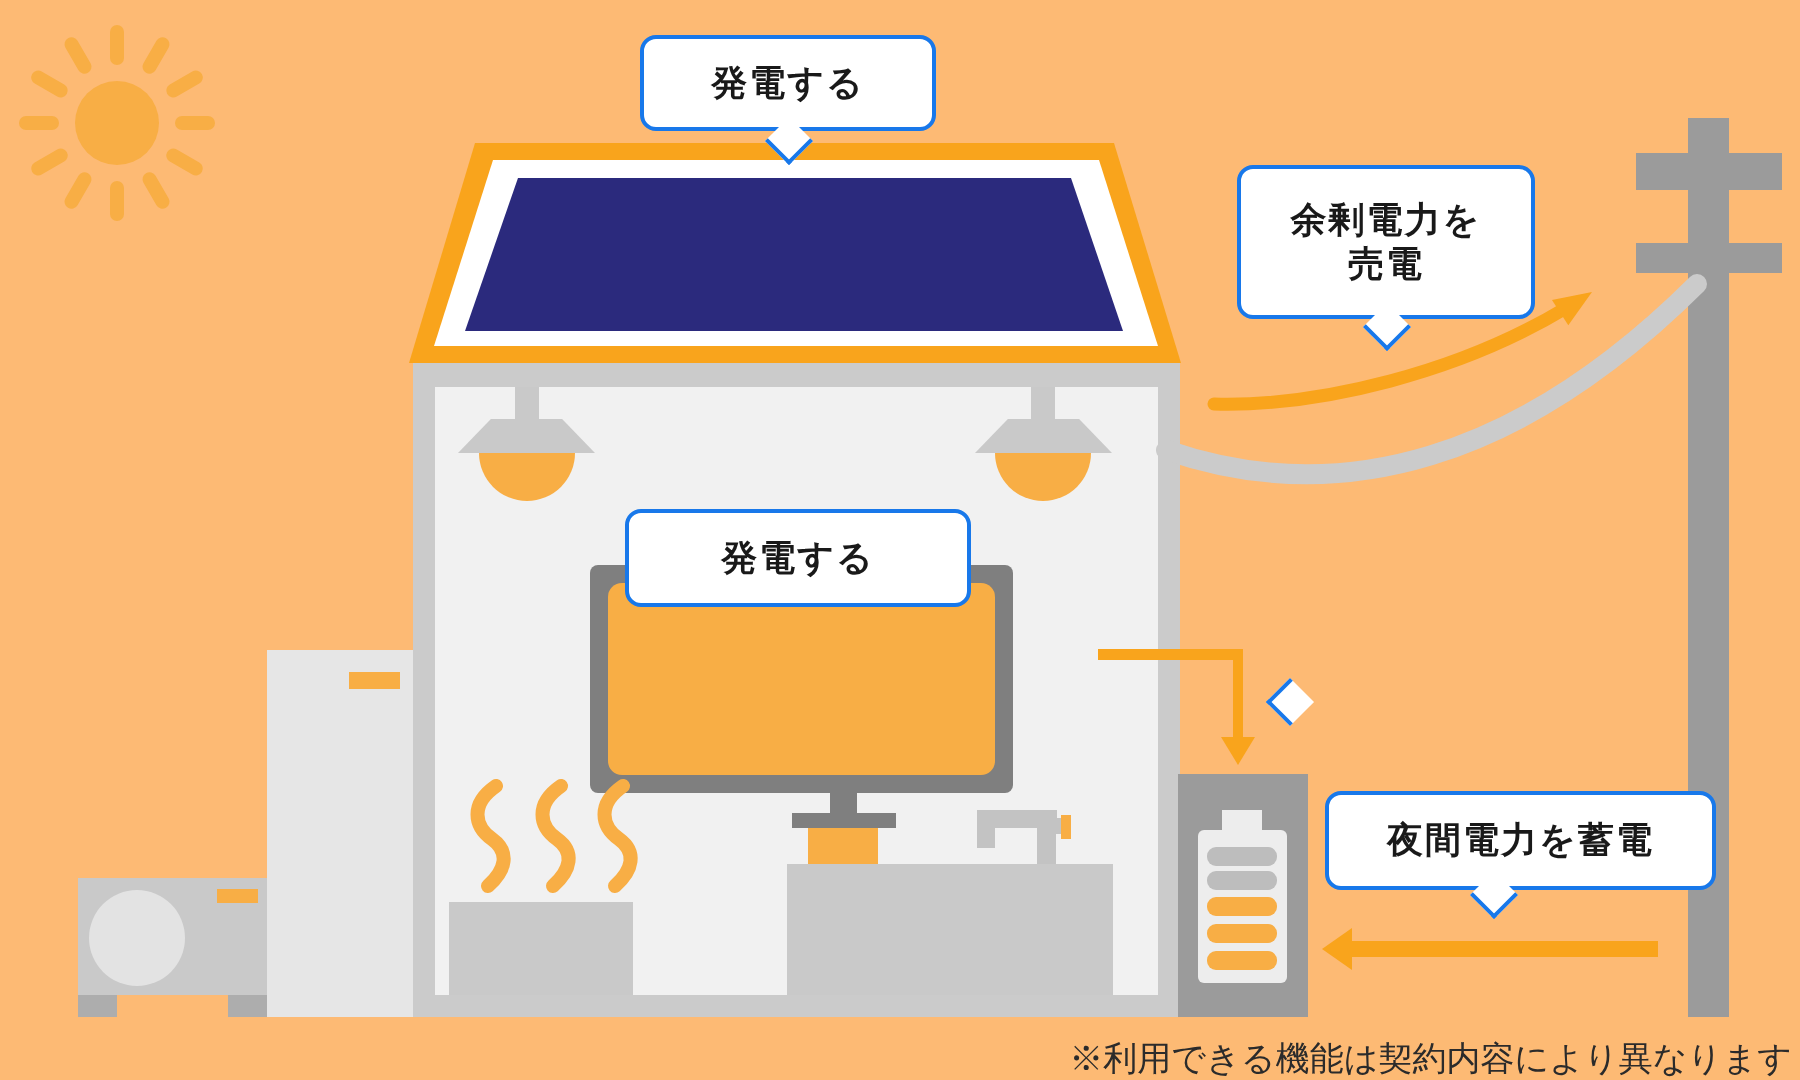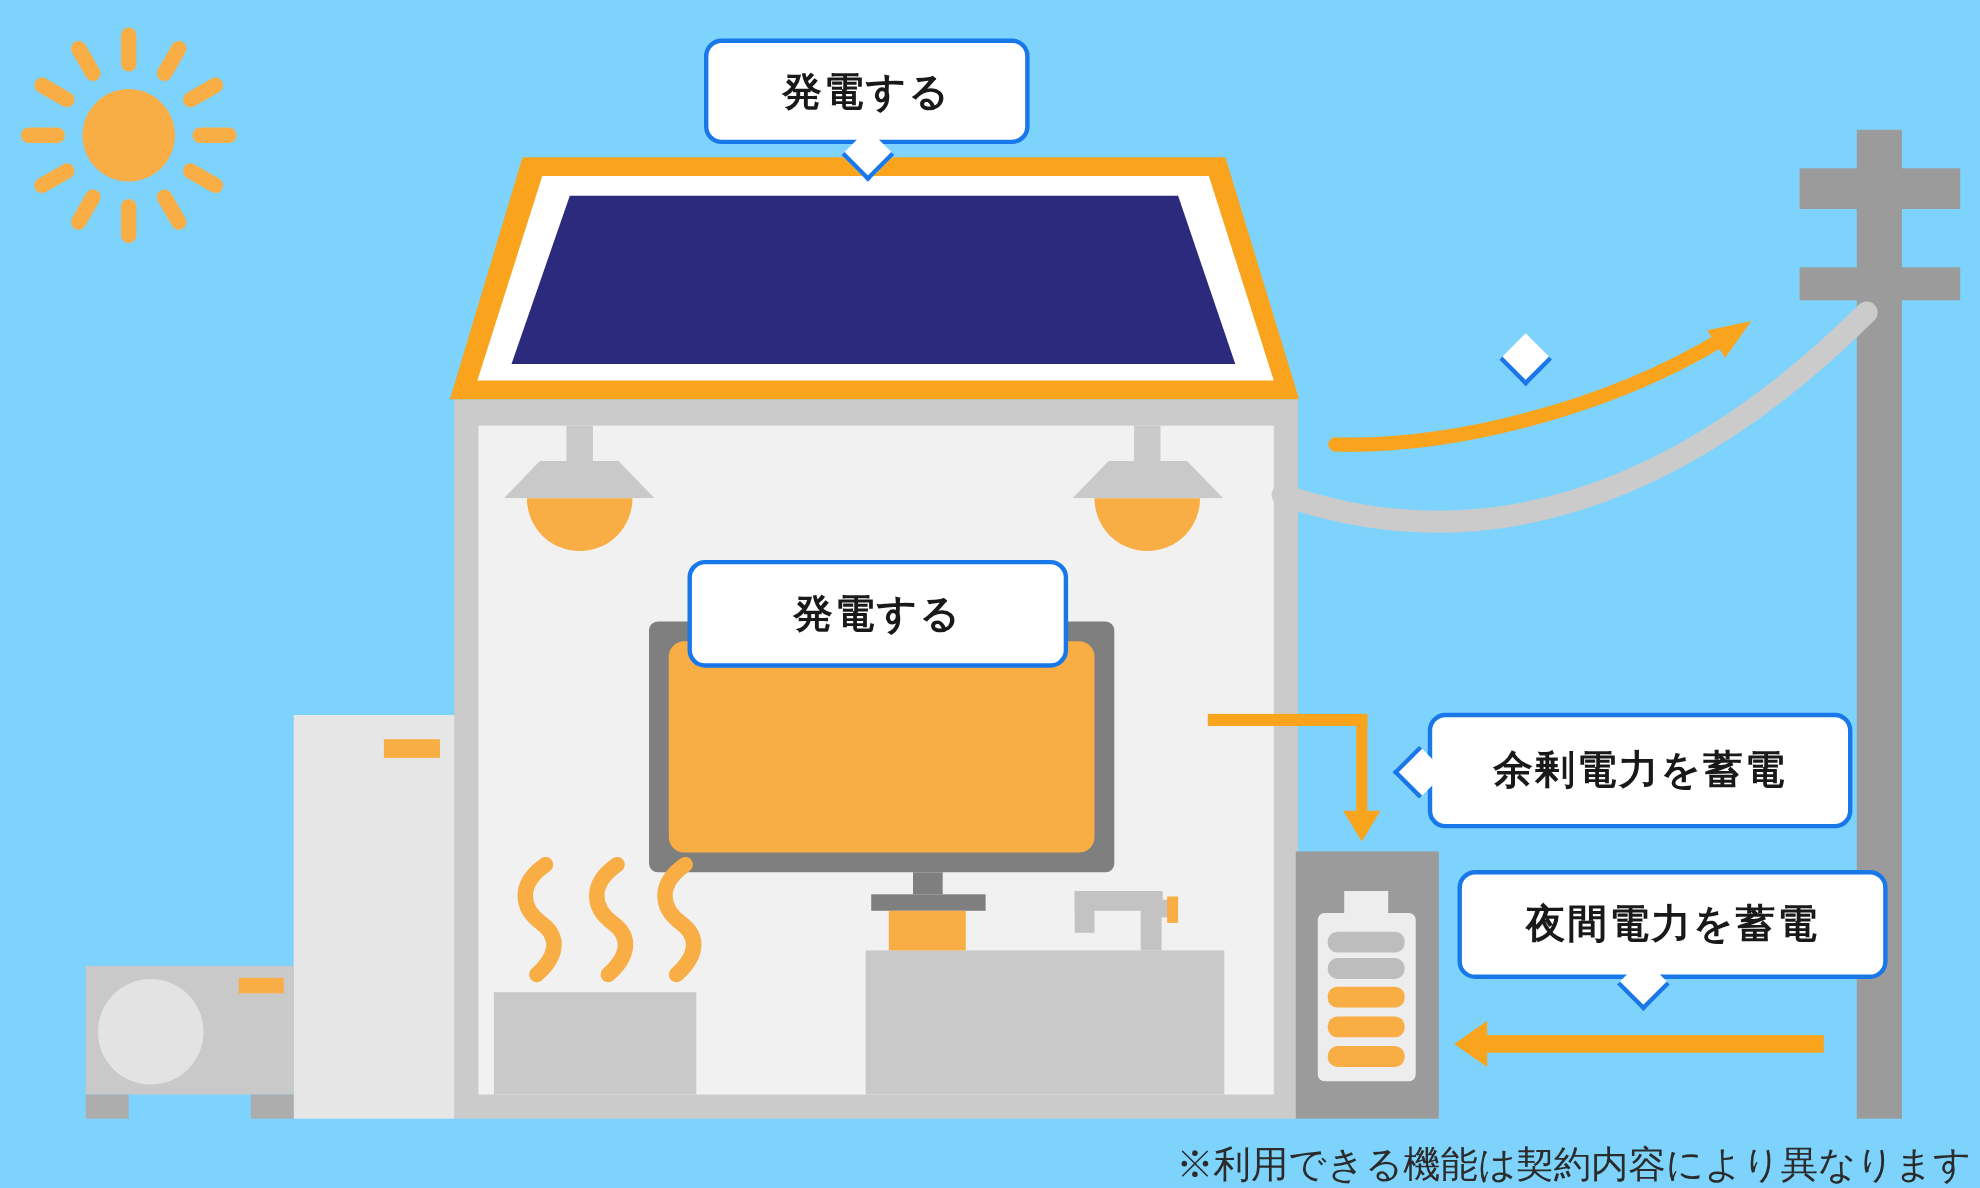--- a/index.html
+++ b/index.html
@@ -11,21 +11,21 @@
     --interior:#F1F1F1;
     --grayMid:#C9C9C9;
     --grayDark:#7F7F7F;
     --grayPole:#9B9B9B;
     --grayWire:#CBCBCB;
     --boxLight:#E6E6E6;
     --battBody:#EDEDED;
     --barGray:#BDBDBD;
   }
   html,body{margin:0;padding:0;background:#fff;}
-  .canvas{position:relative;width:1800px;height:1080px;background:#7dd3fc;overflow:hidden;
+  .canvas{position:relative;width:1800px;height:1080px;background:#fdba74;overflow:hidden;
           font-family:"Liberation Sans",sans-serif;}
   .abs{position:absolute;}
 
   
   .sun{position:absolute;left:117px;top:123px;}
   .sun-core{position:absolute;left:-42px;top:-42px;width:84px;height:84px;border-radius:50%;background:var(--orangeSoft);}
   .sun .ray{position:absolute;left:-7px;top:-20px;width:14px;height:40px;border-radius:7px;background:var(--orangeSoft);}
   .r1{transform:rotate(0deg)   translateY(-78px);}
   .r2{transform:rotate(30deg)  translateY(-78px);}
   .r3{transform:rotate(60deg)  translateY(-78px);}
@@ -224,29 +224,30 @@
   <div class="abs charge-head"></div>
 
   <div class="abs night-shaft"></div>
   <div class="abs night-head"></div>
 
   <div class="bubble bub-gen">
     <span>発電する</span>
   </div>
   <div class="tail tail-down tg"></div>
 
+  <div class="bubble col bub-sell">
+    <span>余剰電力を</span>
+    <span>売電</span>
+  </div>
   <div class="tail tail-down ts"></div>
 
   <div class="bubble bub-use">
     <span>発電する</span>
   </div>
 
-  <div class="bubble bub-store">
-    <span>余剰電力を蓄電</span>
-  </div>
   <div class="tail tail-left tl"></div>
 
   <div class="bubble bub-night">
     <span>夜間電力を蓄電</span>
   </div>
   <div class="tail tail-down tn"></div>
 
   <div class="abs note">※利用できる機能は契約内容により異なります</div>
 
 </div>

